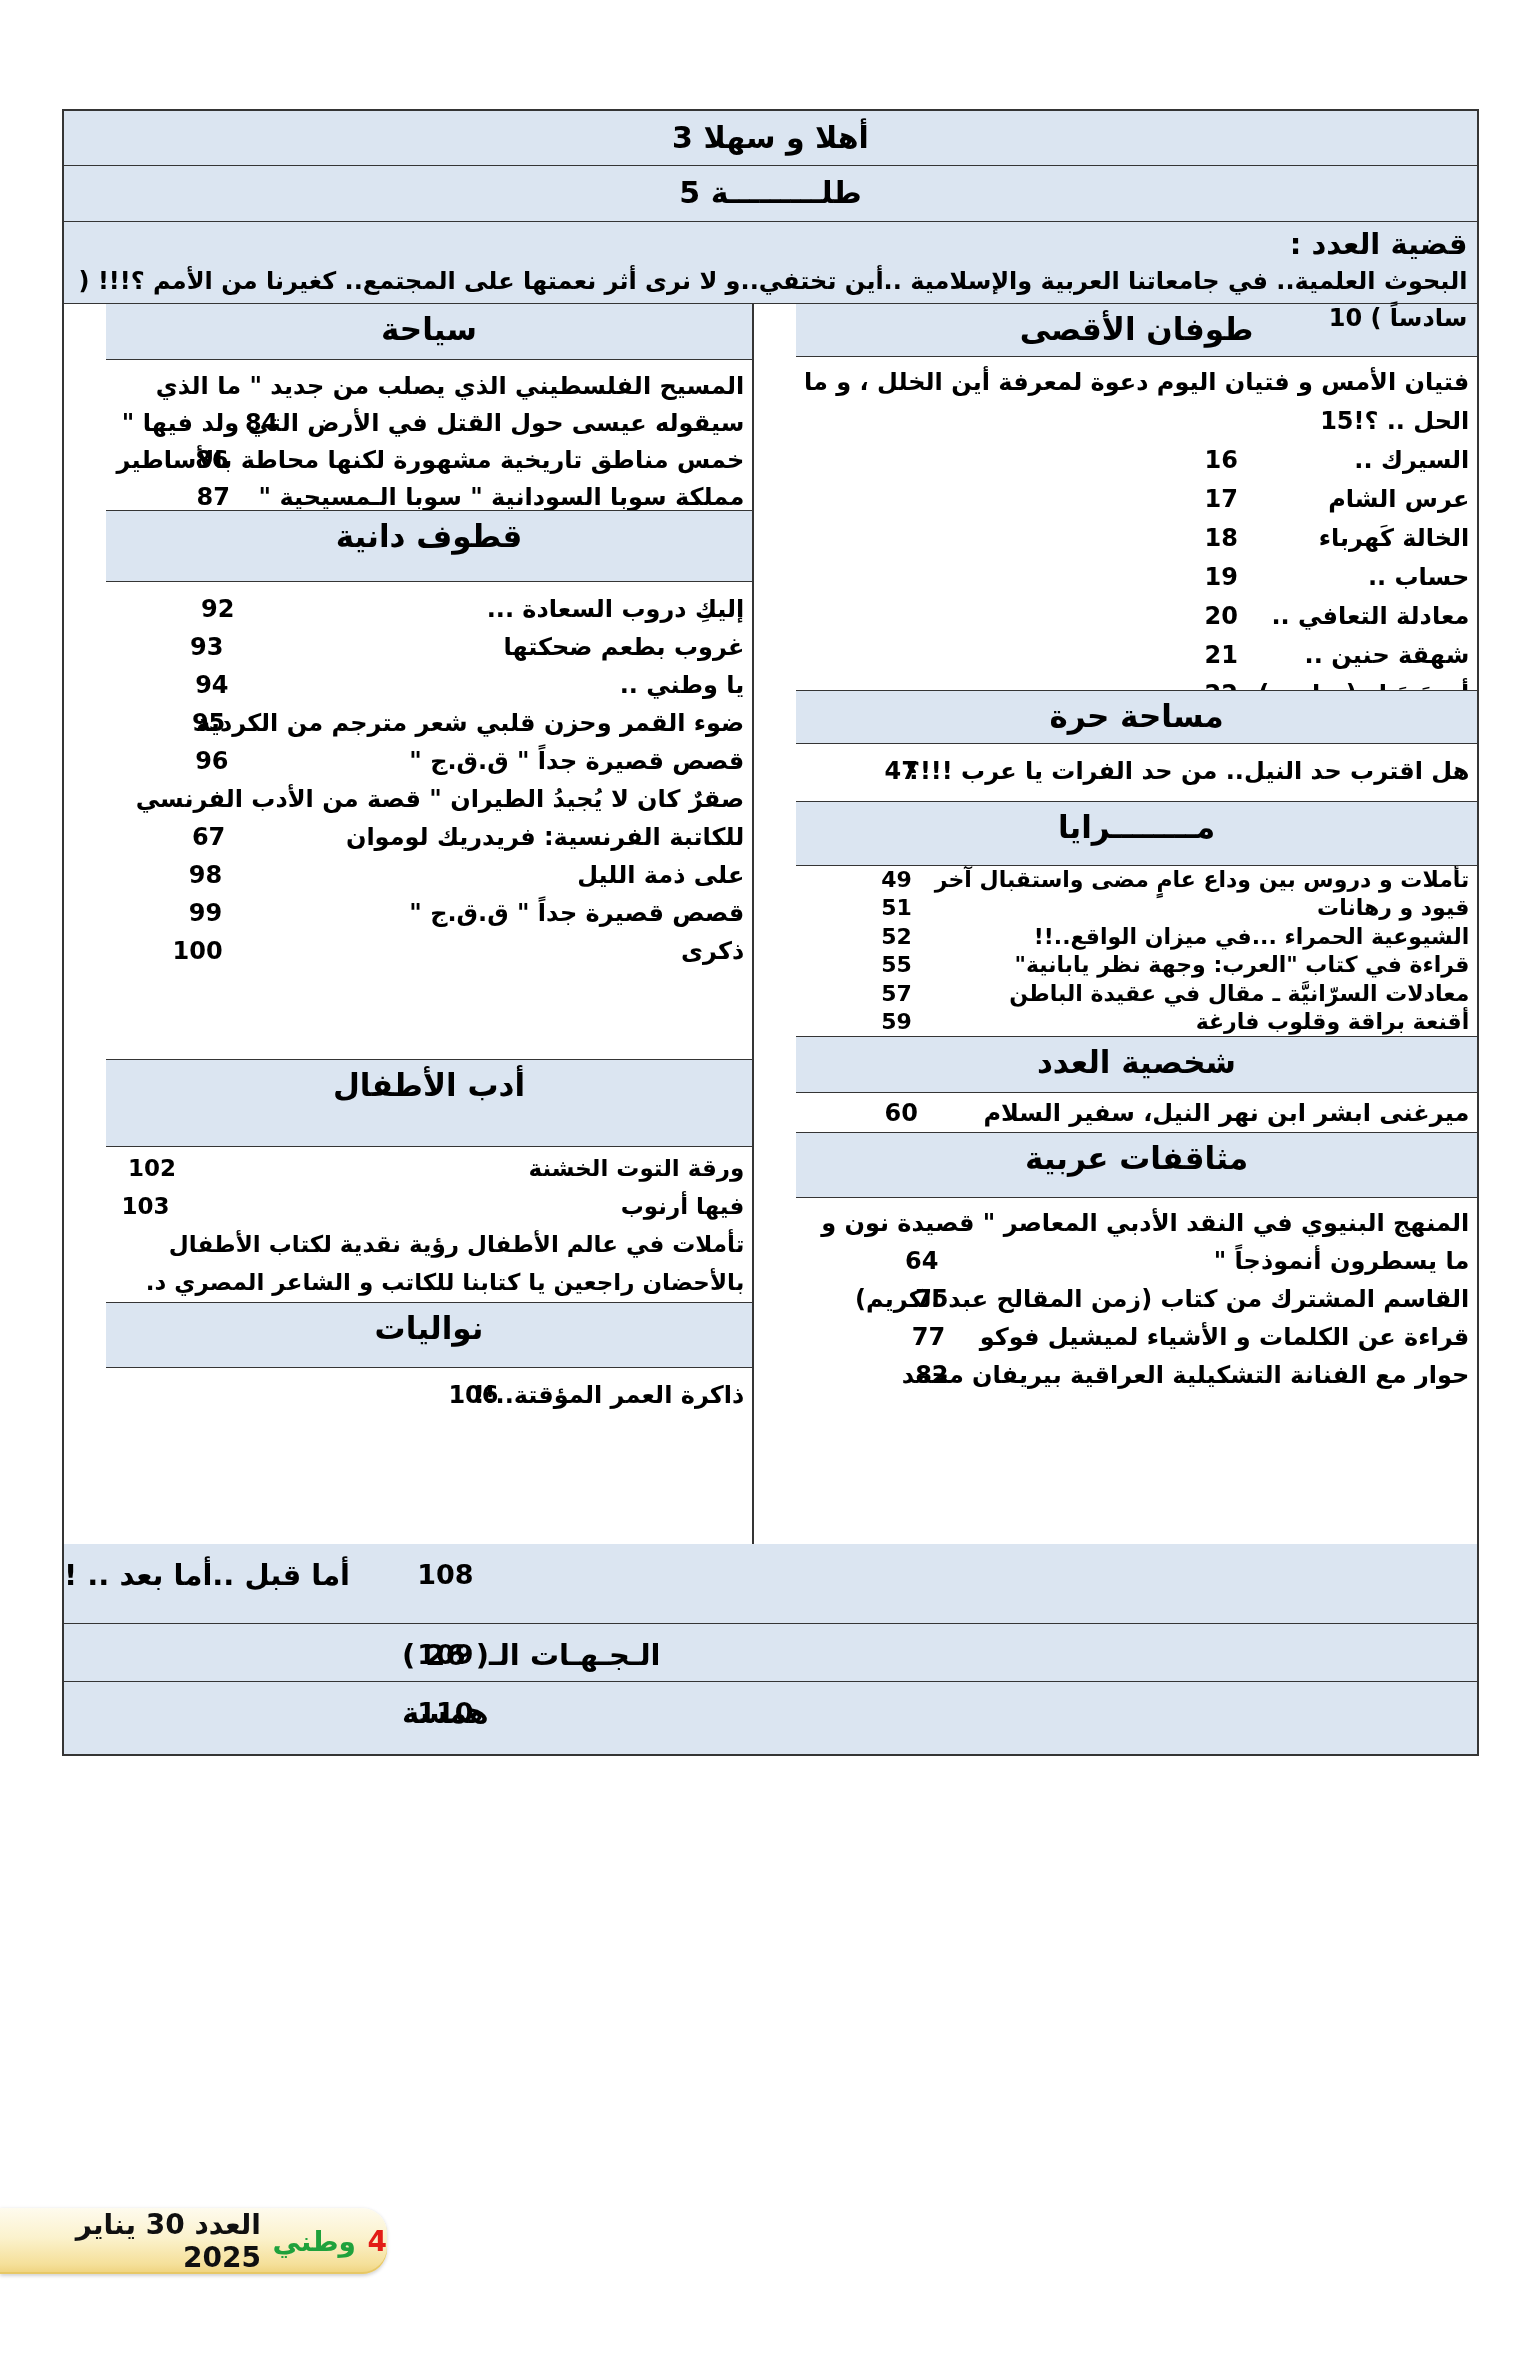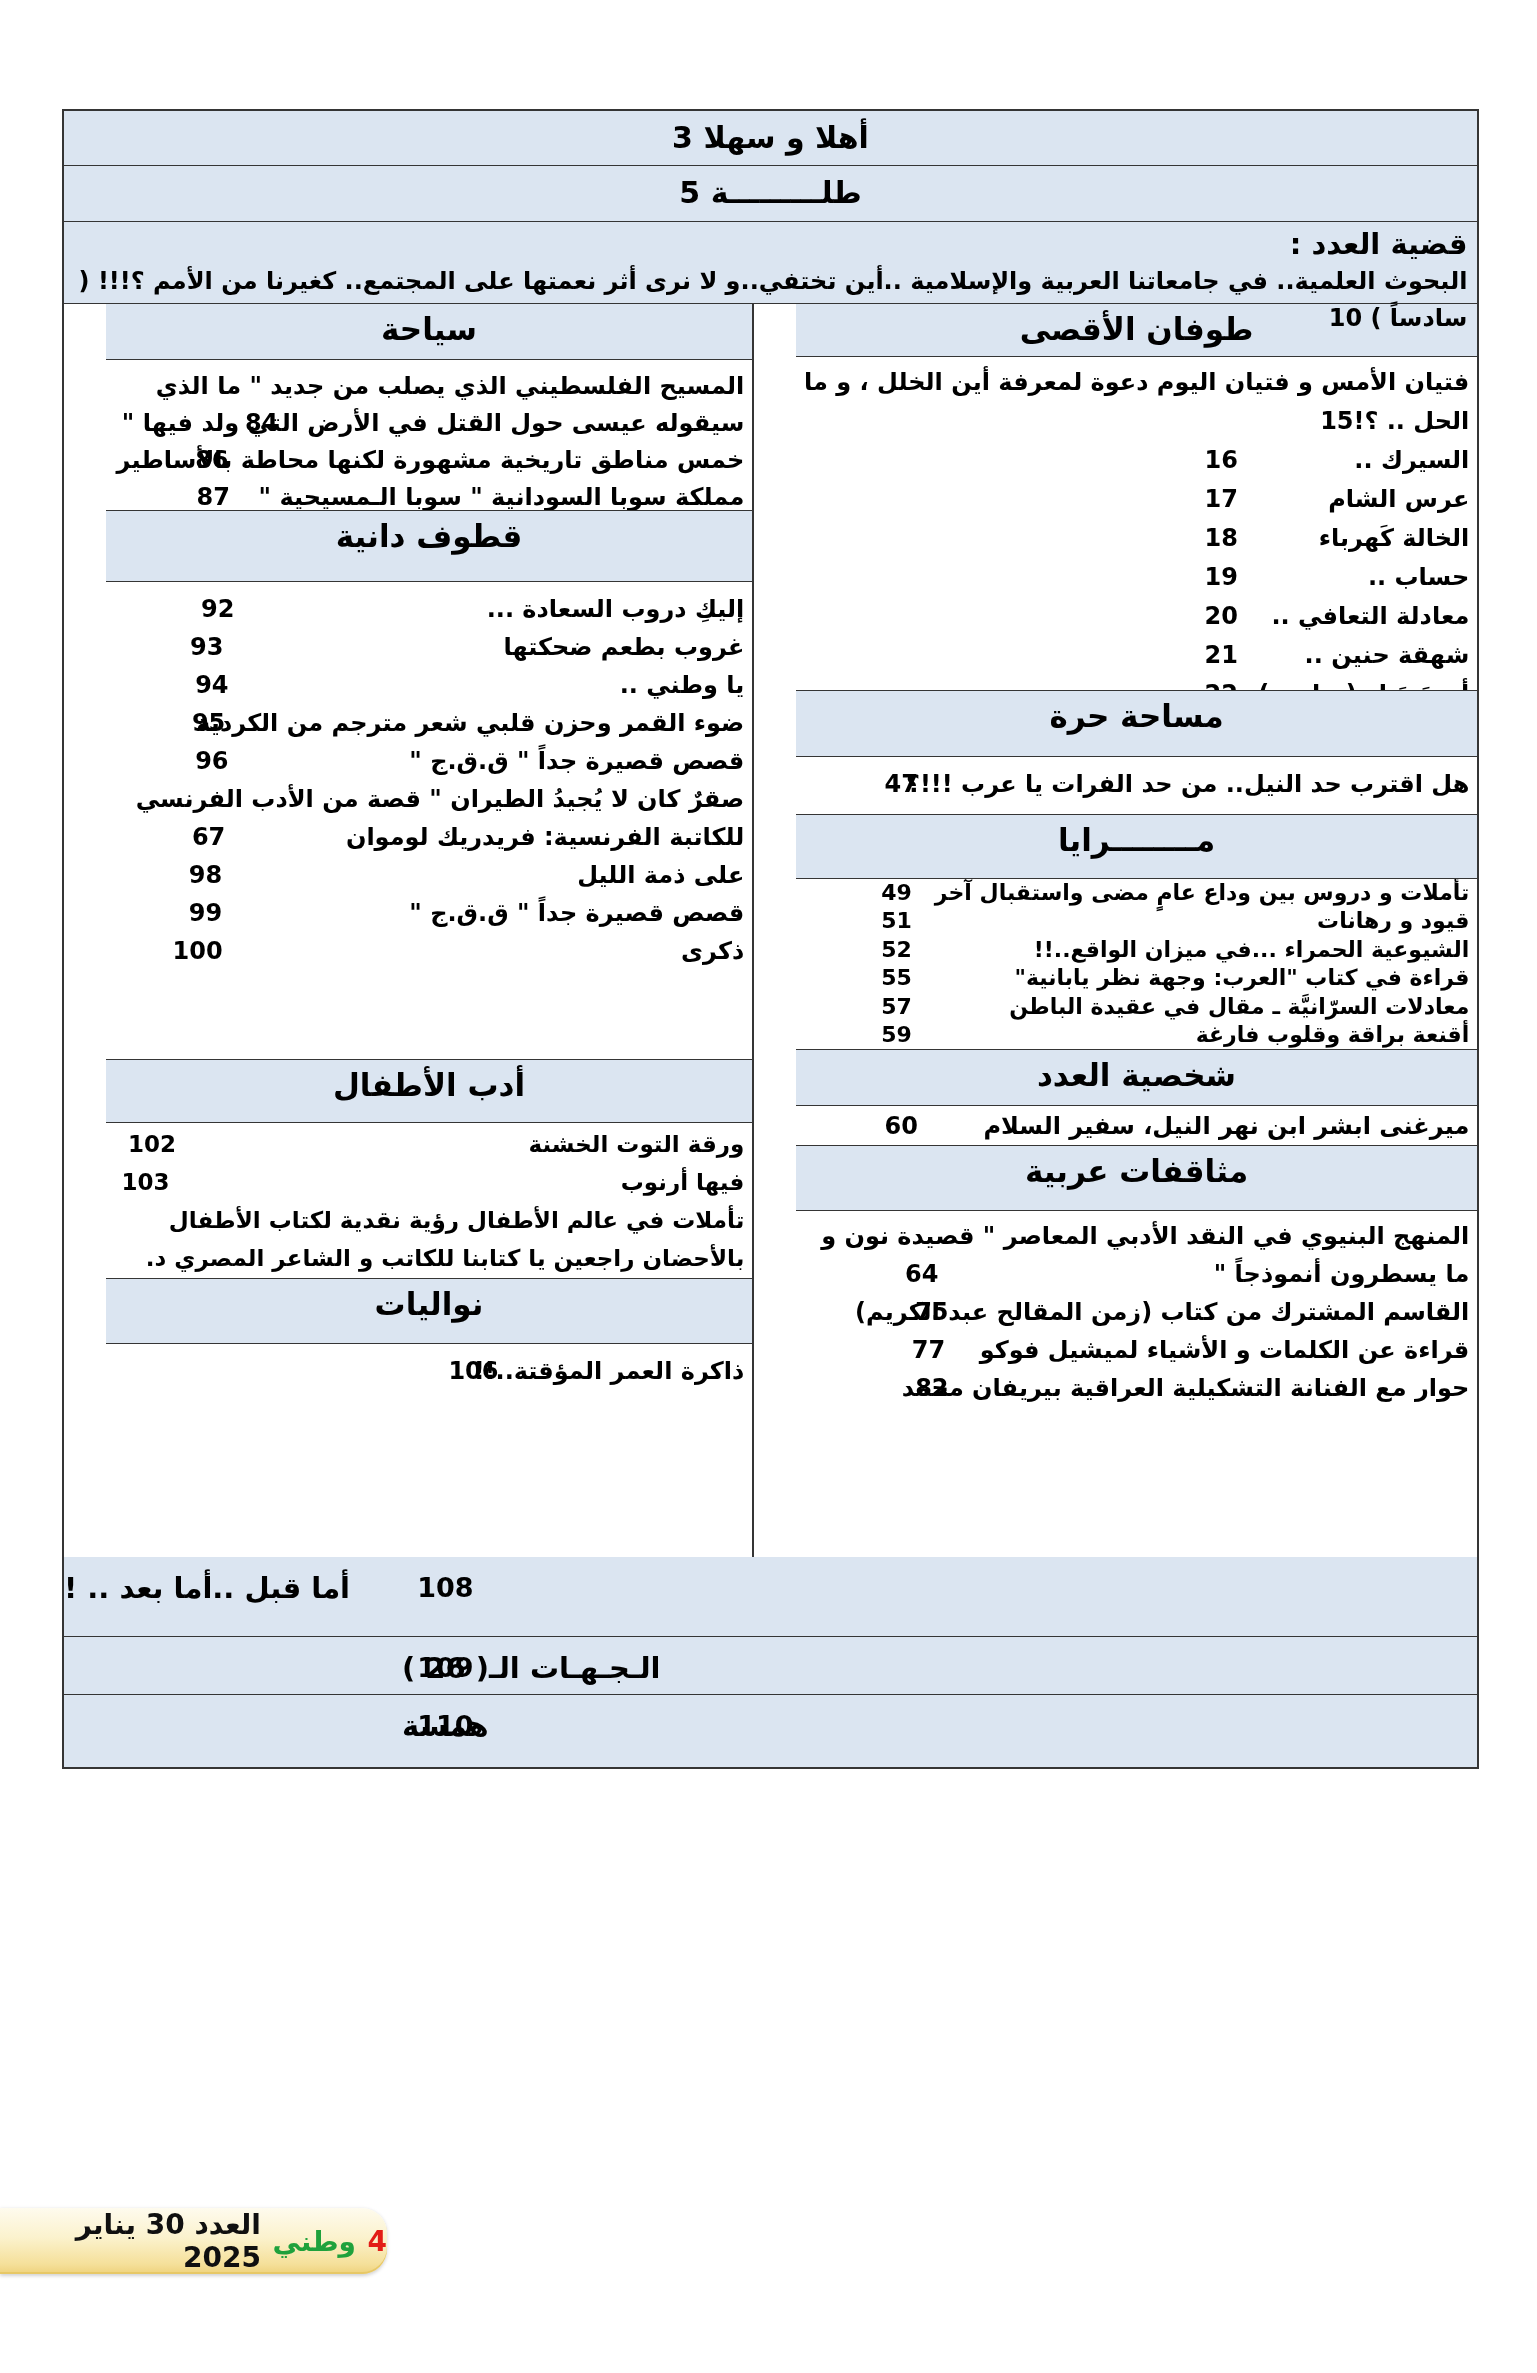--- a/index.html
+++ b/index.html
@@ -99,21 +99,21 @@
           </div>
           <div class="it">
             <span class="t">شهقة حنين ..</span>
             <span class="n" style="left: 60%;">21</span>
           </div>
           <div class="it">
             <span class="t">أم جَـعَـار (مناورة)</span>
             <span class="n" style="left: 60%;">22</span>
           </div>
         </div>
-        <div class="shdr" style="height: 66px;">مساحة حرة</div>
+        <div class="shdr" style="height: 53px;">مساحة حرة</div>
         <div class="scnt" style="height: 58px; padding-top: 7.7px; font-size: 24px; line-height: 38px;">
           <div class="it">
             <span class="t">هل اقترب حد النيل..  من حد الفرات يا عرب !!!؟</span>
             <span class="n" style="left: 13%;">47</span>
           </div>
         </div>
         <div class="shdr" style="height: 64px;">مــــــــرايا</div>
         <div class="scnt" style="height: 171px; padding-top: 0px; font-size: 22px; line-height: 28.4px;">
           <div class="it">
             <span class="t">تأملات و دروس بين وداع عامٍ مضى واستقبال آخر</span>
@@ -215,21 +215,21 @@
           </div>
           <div class="it">
             <span class="t">قصص قصيرة جداً " ق.ق.ج "</span>
             <span class="n" style="left: 12.8%;">99</span>
           </div>
           <div class="it">
             <span class="t">ذكرى</span>
             <span class="n" style="left: 10.3%;">100</span>
           </div>
         </div>
-        <div class="shdr" style="height: 63px;">أدب الأطفال</div>
+        <div class="shdr" style="height: 87px;">أدب الأطفال</div>
         <div class="scnt" style="height: 156px; padding-top: 1.9px; font-size: 23px; line-height: 38px;">
           <div class="it">
             <span class="t">ورقة التوت الخشنة</span>
             <span class="n" style="left: 3.4%;">102</span>
           </div>
           <div class="it">
             <span class="t">فيها أرنوب</span>
             <span class="n" style="left: 2.4%;">103</span>
           </div>
           <div class="it">

